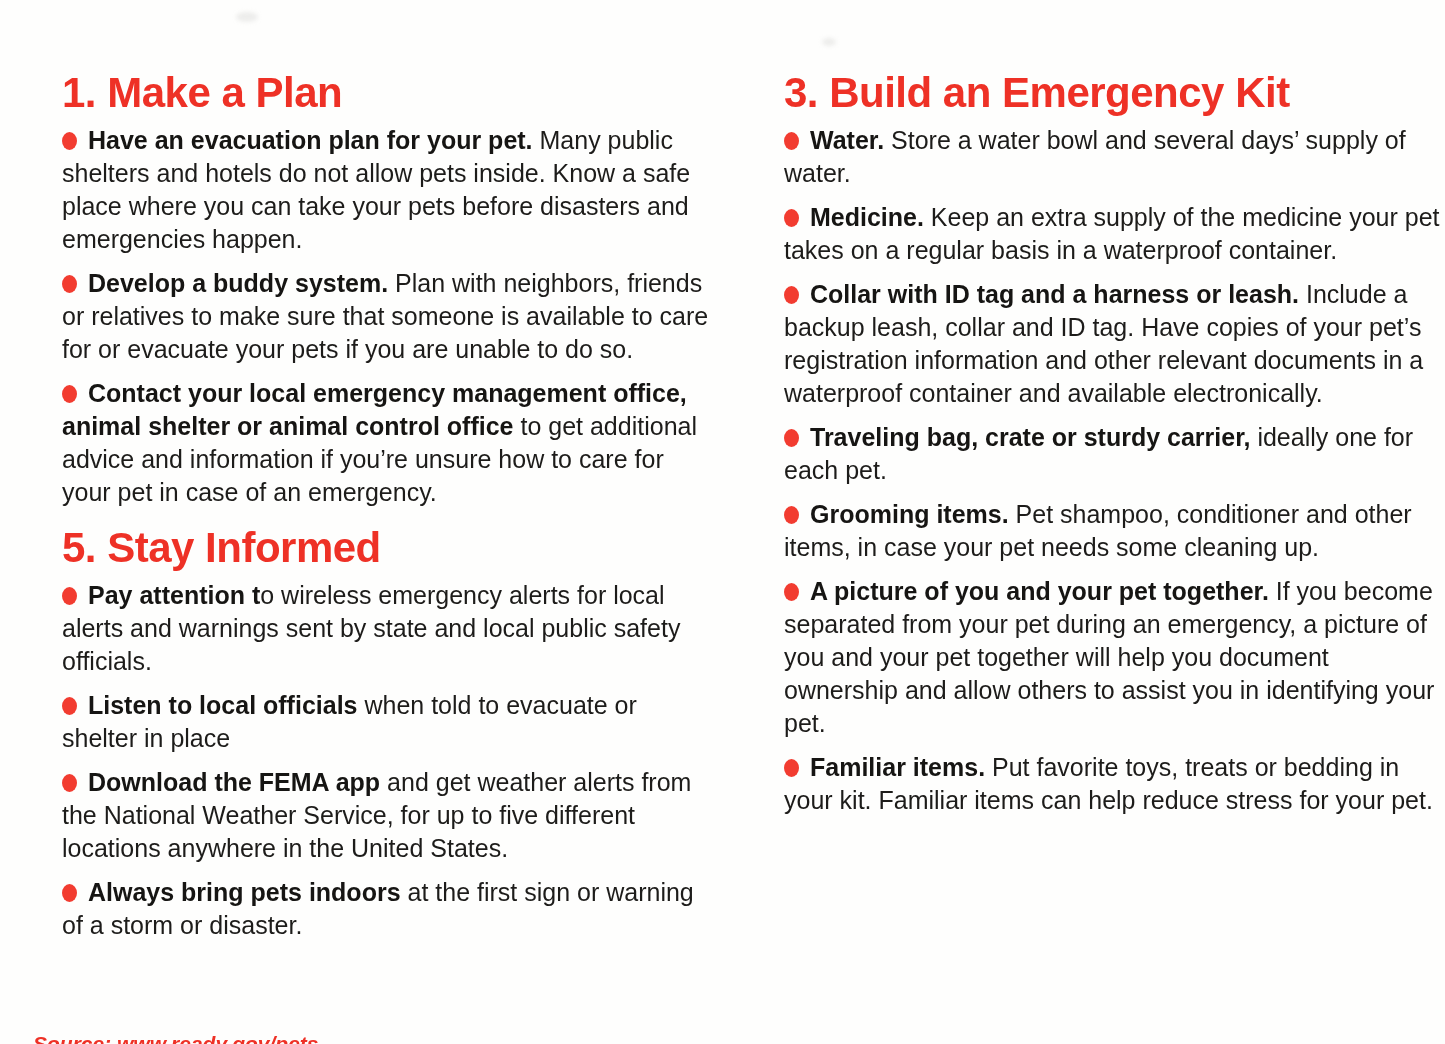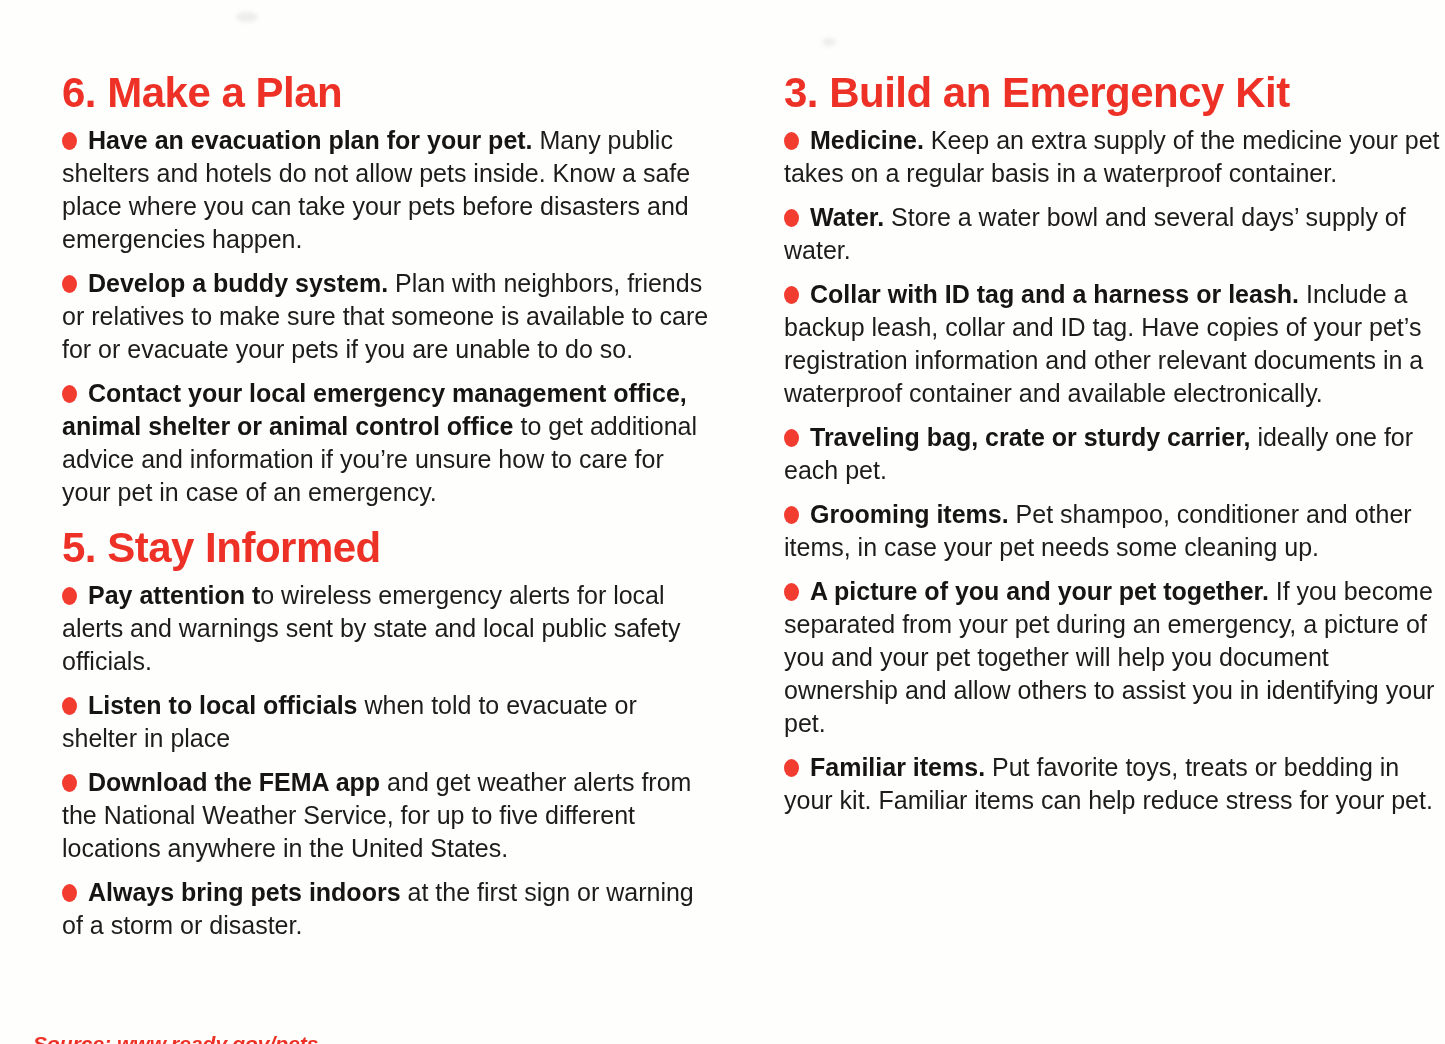--- a/index.html
+++ b/index.html
@@ -79,34 +79,34 @@
 </style>
 </head>
 <body>
 
 <div class="page" style="--accent: #ee3126; --bullet: #f23c30; background: rgb(254, 254, 253);">
   <div class="scan-smudge smudge-1"></div>
   <div class="scan-smudge smudge-2"></div>
 
   <div>
       <div class="column col-left">
-        <h2 class="section-heading">6. Make a Plan</h2>
+        <h2 class="section-heading">1. Make a Plan</h2>
         <p class="bullet-item"><span class="bullet-dot"></span><span class="lead">Have an evacuation plan for your pet.</span><span> Many public shelters and hotels do not allow pets inside. Know a safe place where you can take your pets before disasters and emergencies happen.</span></p>
         <p class="bullet-item"><span class="bullet-dot"></span><span class="lead">Develop a buddy system.</span><span> Plan with neighbors, friends or relatives to make sure that someone is available to care for or evacuate your pets if you are unable to do so.</span></p>
         <p class="bullet-item"><span class="bullet-dot"></span><span class="lead">Contact your local emergency management office, animal shelter or animal control office</span><span> to get additional advice and information if you’re unsure how to care for your pet in case of an emergency.</span></p>
         <h2 class="section-heading">5. Stay Informed</h2>
         <p class="bullet-item"><span class="bullet-dot"></span><span class="lead">Pay attention t</span><span>o wireless emergency alerts for local alerts and warnings sent by state and local public safety officials.</span></p>
         <p class="bullet-item"><span class="bullet-dot"></span><span class="lead">Listen to local officials</span><span> when told to evacuate or shelter in place</span></p>
         <p class="bullet-item"><span class="bullet-dot"></span><span class="lead">Download the FEMA app</span><span> and get weather alerts from the National Weather Service, for up to five different locations anywhere in the United States.</span></p>
         <p class="bullet-item"><span class="bullet-dot"></span><span class="lead">Always bring pets indoors</span><span> at the first sign or warning of a storm or disaster.</span></p>
       </div>
       <div class="column col-right">
         <h2 class="section-heading">3. Build an Emergency Kit</h2>
+        <p class="bullet-item"><span class="bullet-dot"></span><span class="lead">Water.</span><span> Store a water bowl and several days’ supply of water.</span></p>
         <p class="bullet-item"><span class="bullet-dot"></span><span class="lead">Medicine.</span><span> Keep an extra supply of the medicine your pet takes on a regular basis in a waterproof container.</span></p>
-        <p class="bullet-item"><span class="bullet-dot"></span><span class="lead">Water.</span><span> Store a water bowl and several days’ supply of water.</span></p>
         <p class="bullet-item"><span class="bullet-dot"></span><span class="lead">Collar with ID tag and a harness or leash.</span><span> Include a backup leash, collar and ID tag. Have copies of your pet’s registration information and other relevant documents in a waterproof container and available electronically.</span></p>
         <p class="bullet-item"><span class="bullet-dot"></span><span class="lead">Traveling bag, crate or sturdy carrier,</span><span> ideally one for each pet.</span></p>
         <p class="bullet-item"><span class="bullet-dot"></span><span class="lead">Grooming items.</span><span> Pet shampoo, conditioner and other items, in case your pet needs some cleaning up.</span></p>
         <p class="bullet-item"><span class="bullet-dot"></span><span class="lead">A picture of you and your pet together.</span><span> If you become separated from your pet during an emergency, a picture of you and your pet together will help you document ownership and allow others to assist you in identifying your pet.</span></p>
         <p class="bullet-item"><span class="bullet-dot"></span><span class="lead">Familiar items.</span><span> Put favorite toys, treats or bedding in your kit. Familiar items can help reduce stress for your pet.</span></p>
       </div>
     </div>
 
   <div class="source-line">Source: www.ready.gov/pets</div>
 </div>

